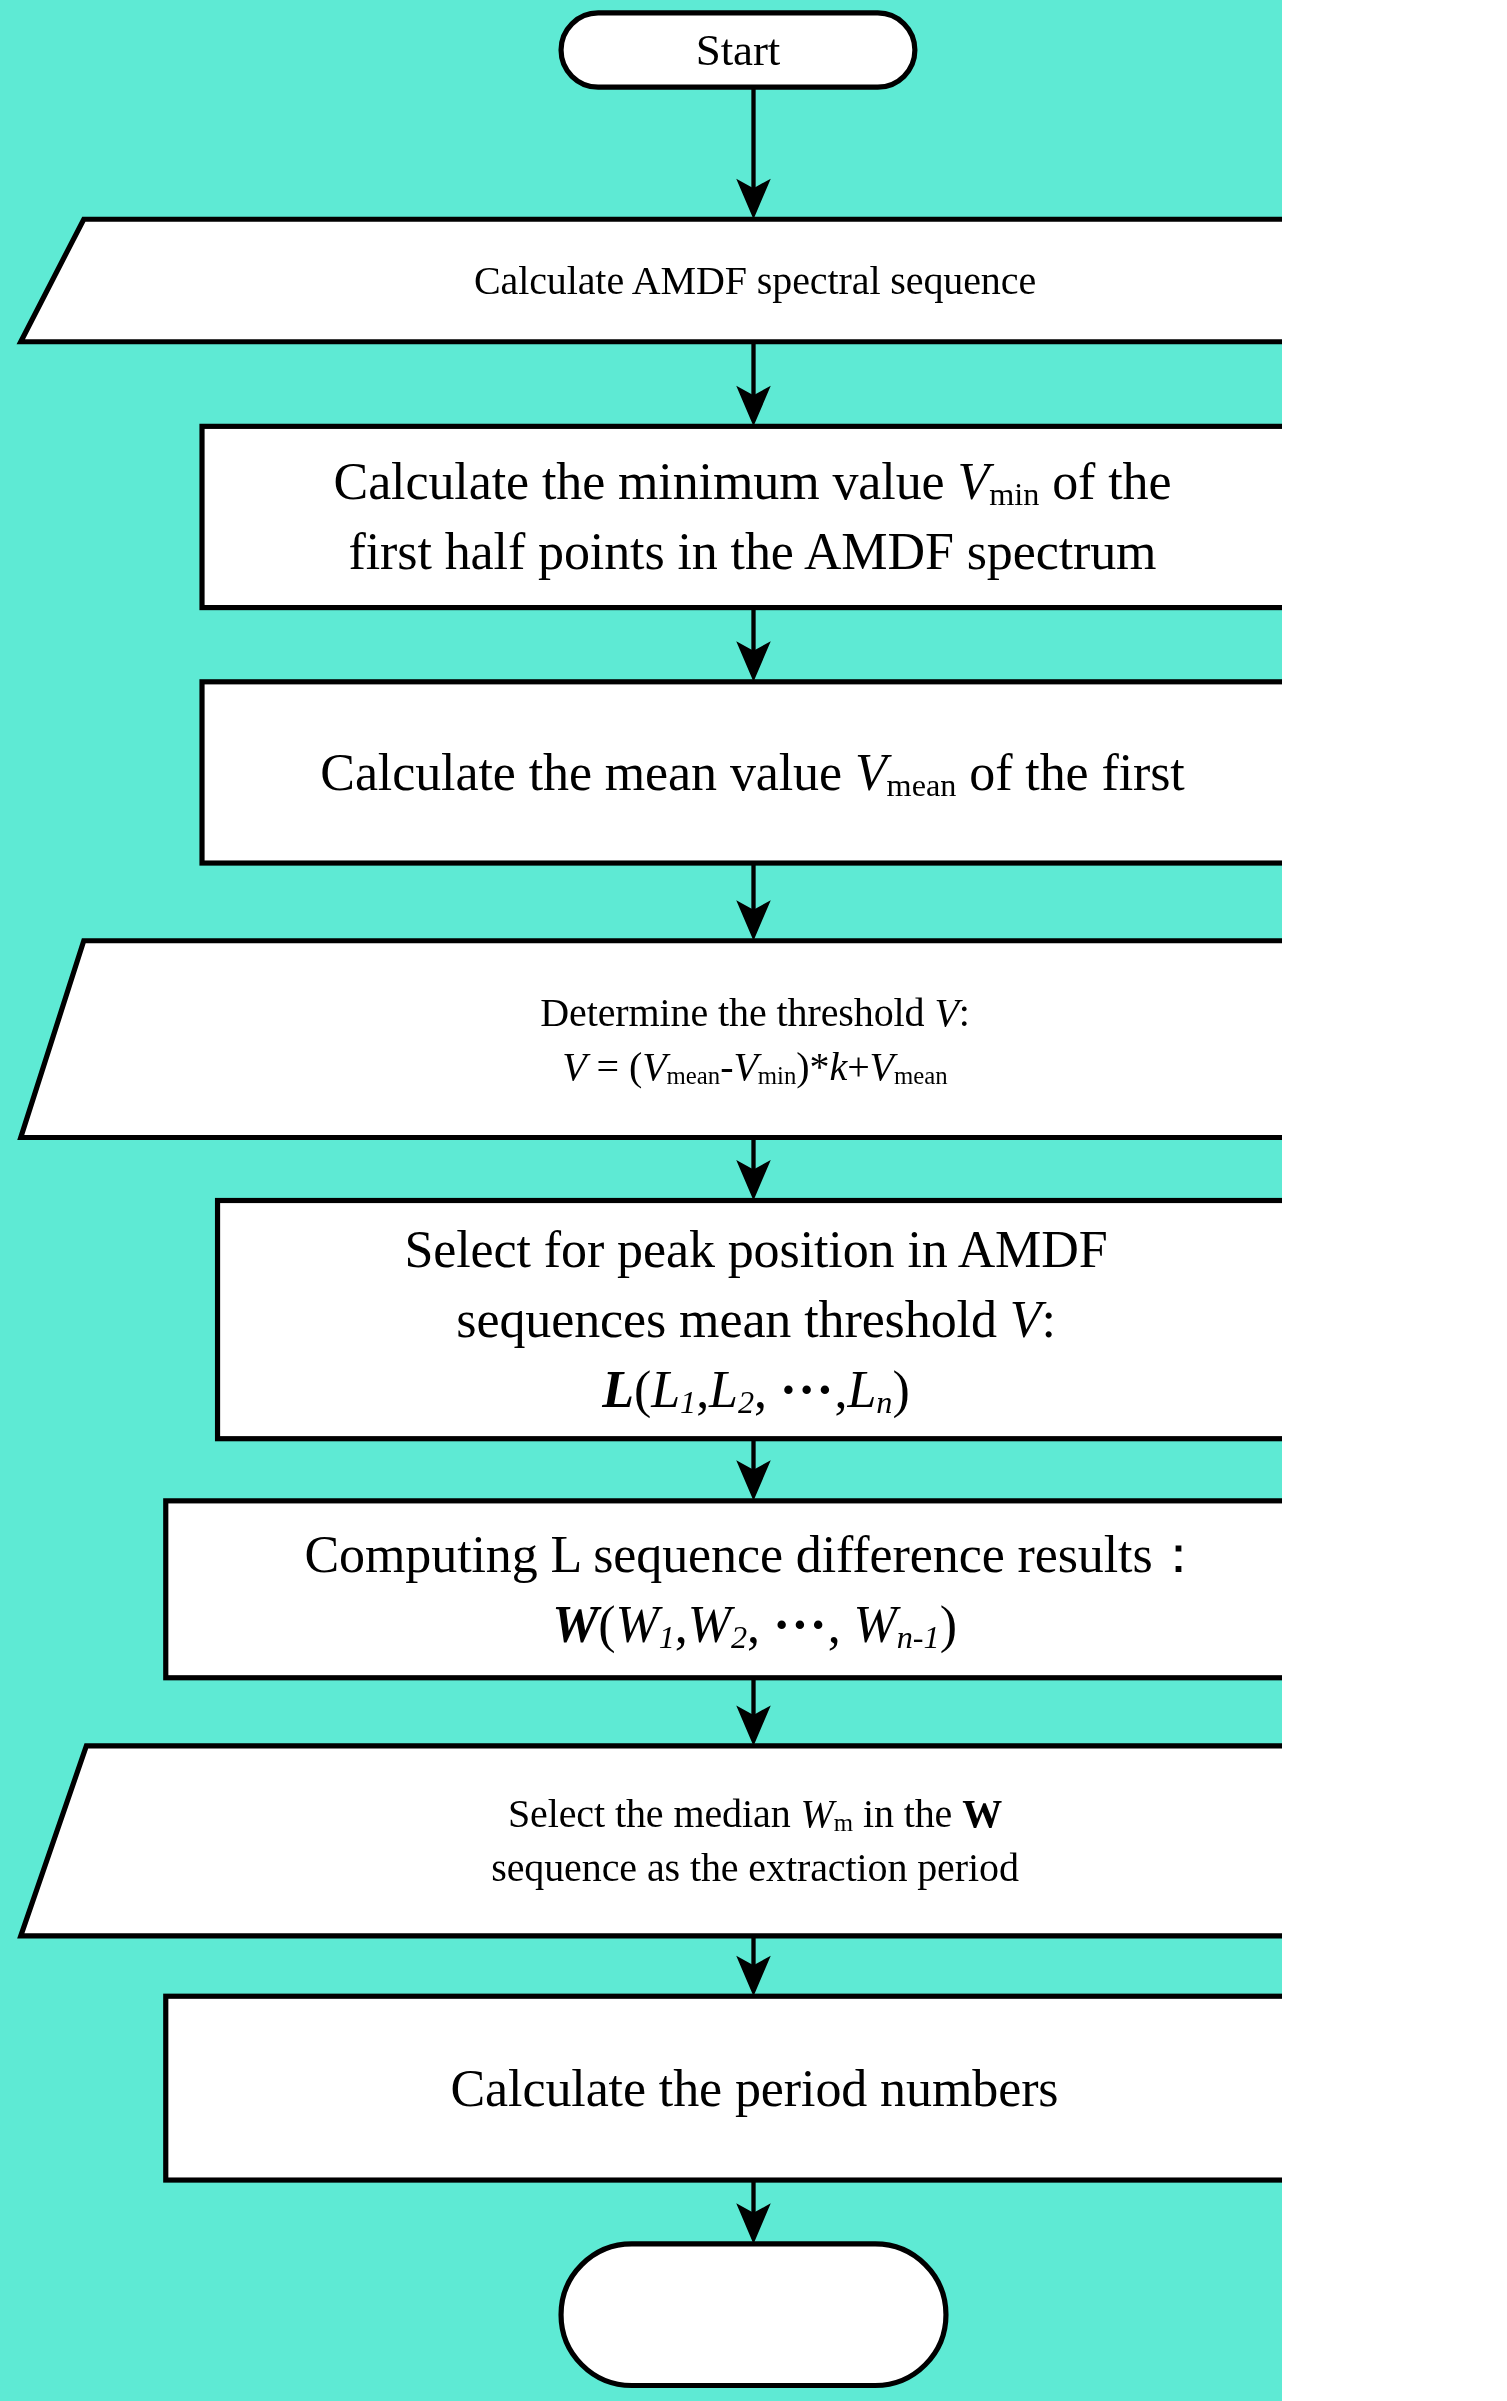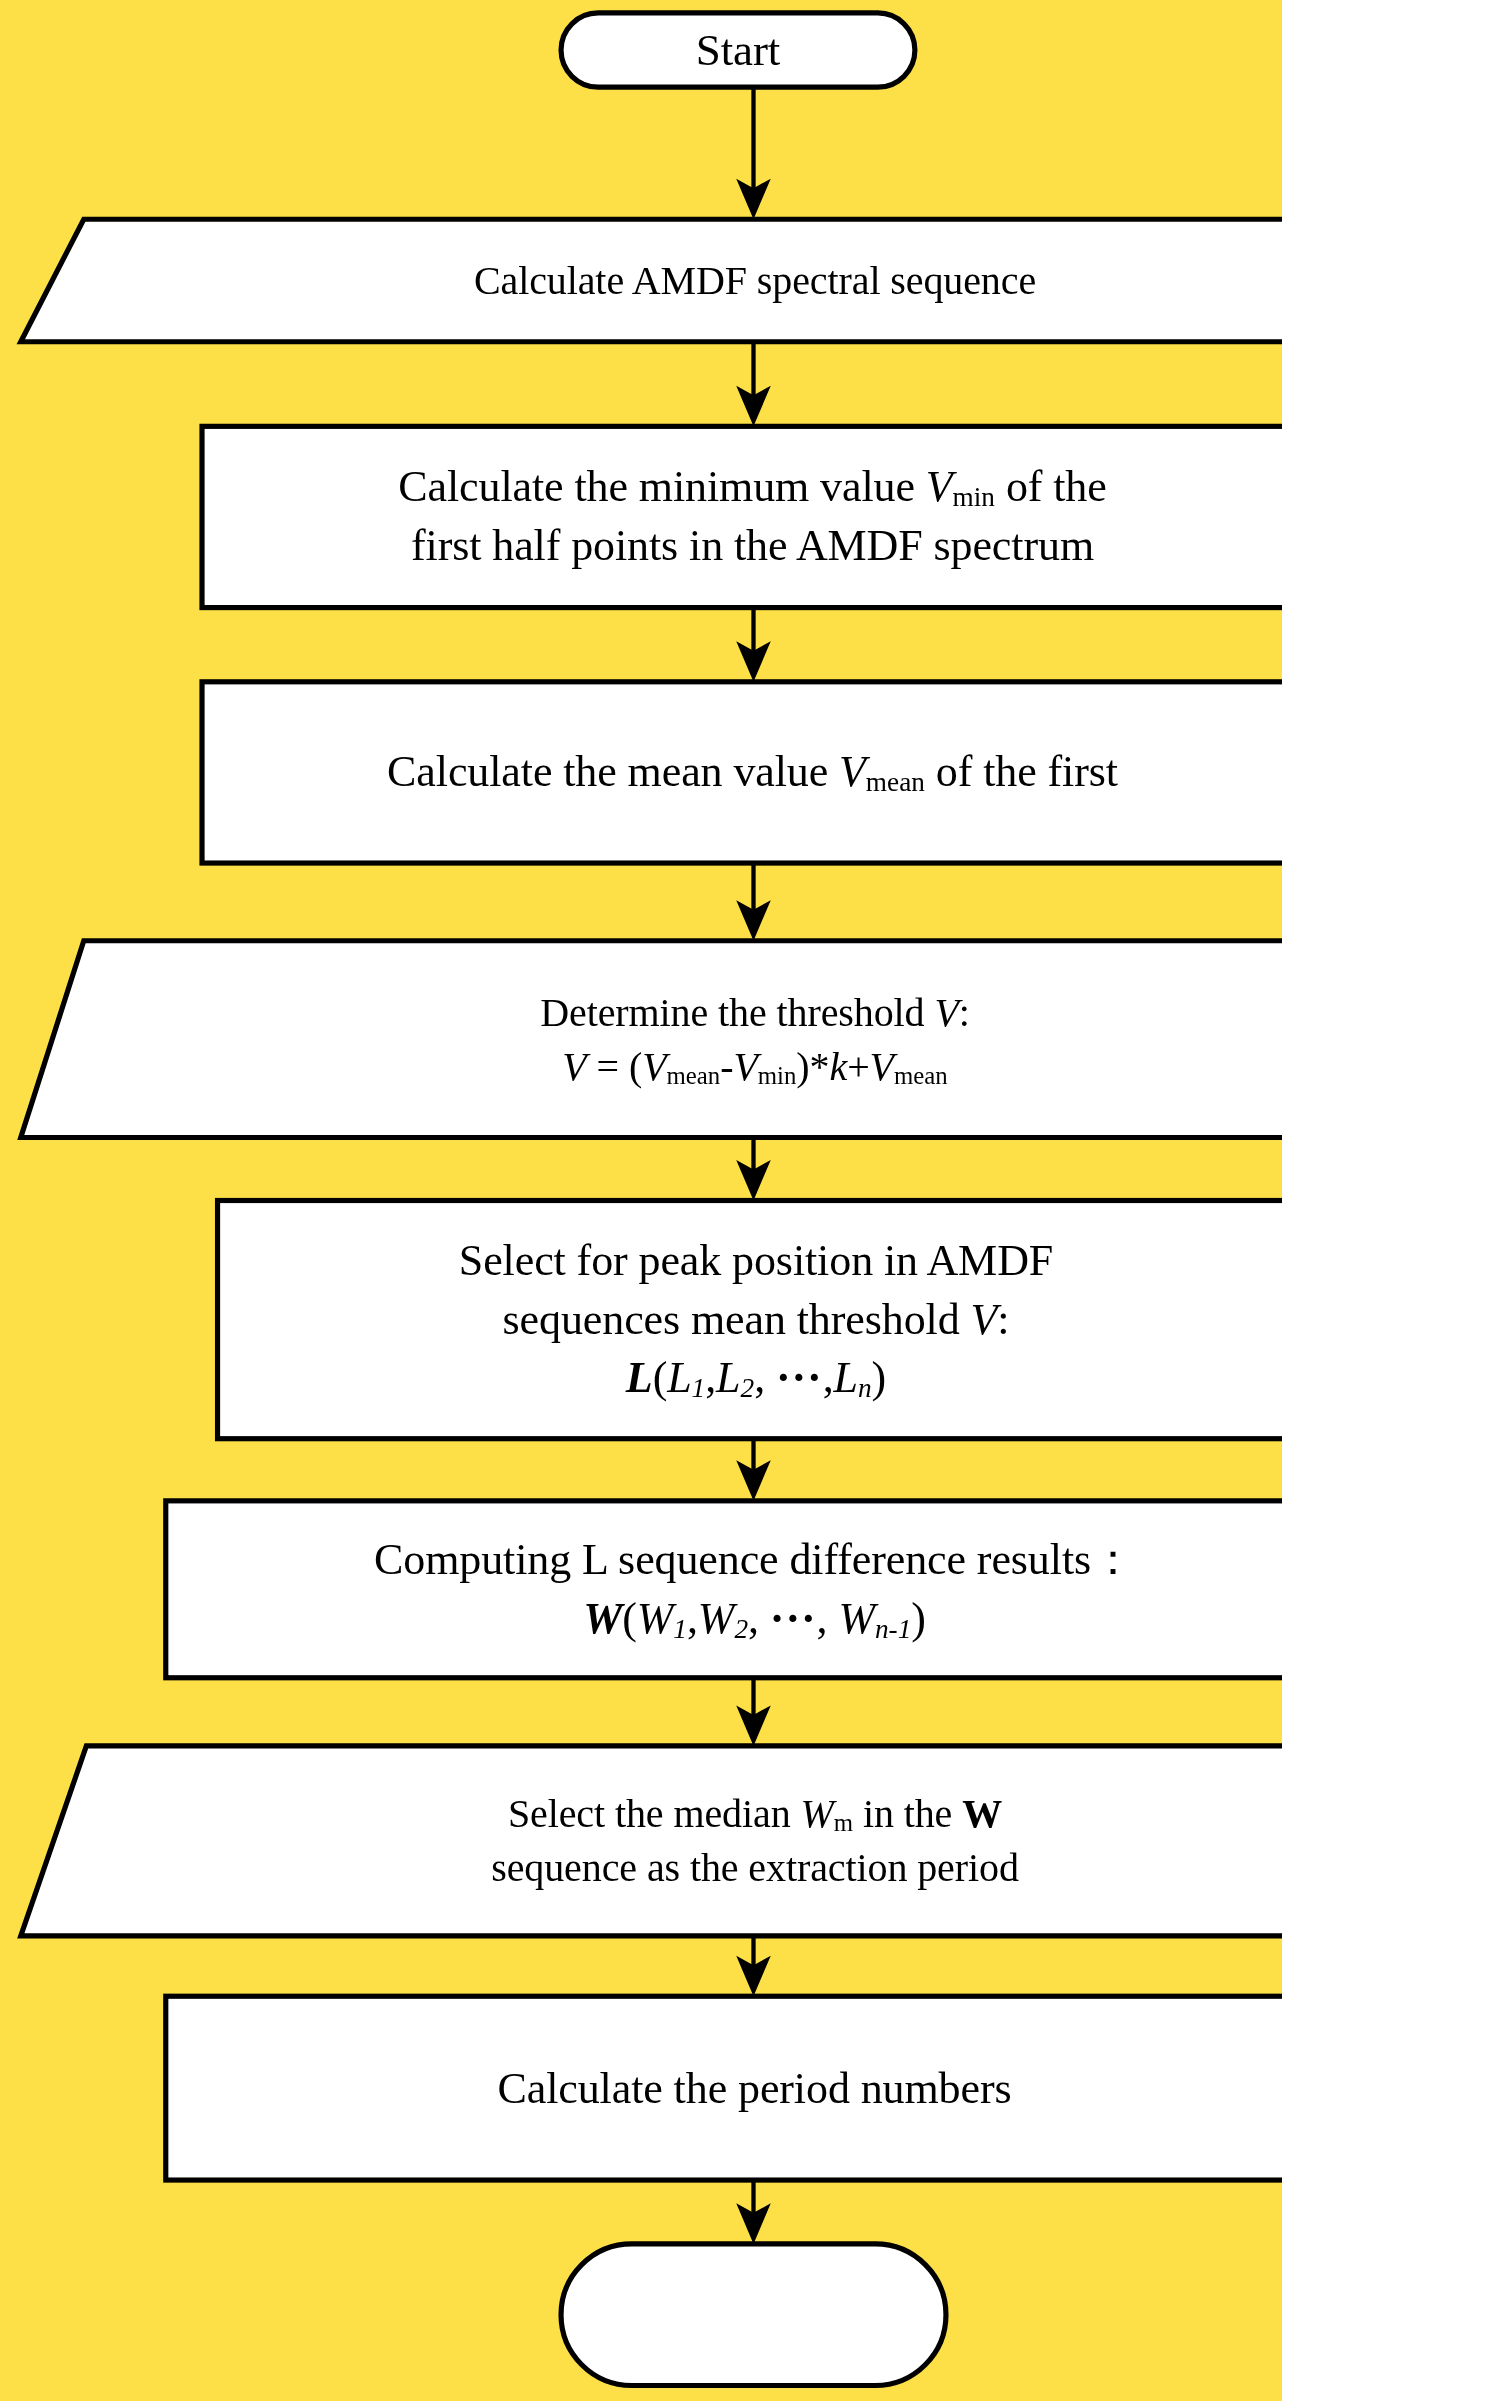--- a/index.html
+++ b/index.html
@@ -9,21 +9,21 @@
     background: #ffffff;
   }
   body {
     font-family: "Liberation Serif", "DejaVu Serif", serif;
     color: #000000;
   }
   #flowchart-root {
     position: relative;
     width: 1282px;
     height: 2401px;
-    background: #fde047;
+    background: #5eead4;
     overflow: hidden;
   }
   svg.fc-canvas {
     position: absolute;
     top: 0;
     left: 0;
     width: 1507px;
     height: 2401px;
   }
   .shape-outline {
@@ -50,21 +50,21 @@
     color: #000000;
     line-height: 1.34;
     letter-spacing: -0.1px;
     pointer-events: none;
     white-space: nowrap;
   }
   .node-label .line {
     display: block;
   }
   .terminal-label { font-size: 45px; }
-  .process-label  { font-size: 44px; }
+  .process-label  { font-size: 52px; }
   .io-label       { font-size: 40px; }
   var.v {
     font-style: italic;
     font-family: "Liberation Serif", "DejaVu Serif", serif;
   }
   var.bv {
     font-style: italic;
     font-weight: bold;
     font-family: "Liberation Serif", "DejaVu Serif", serif;
   }

